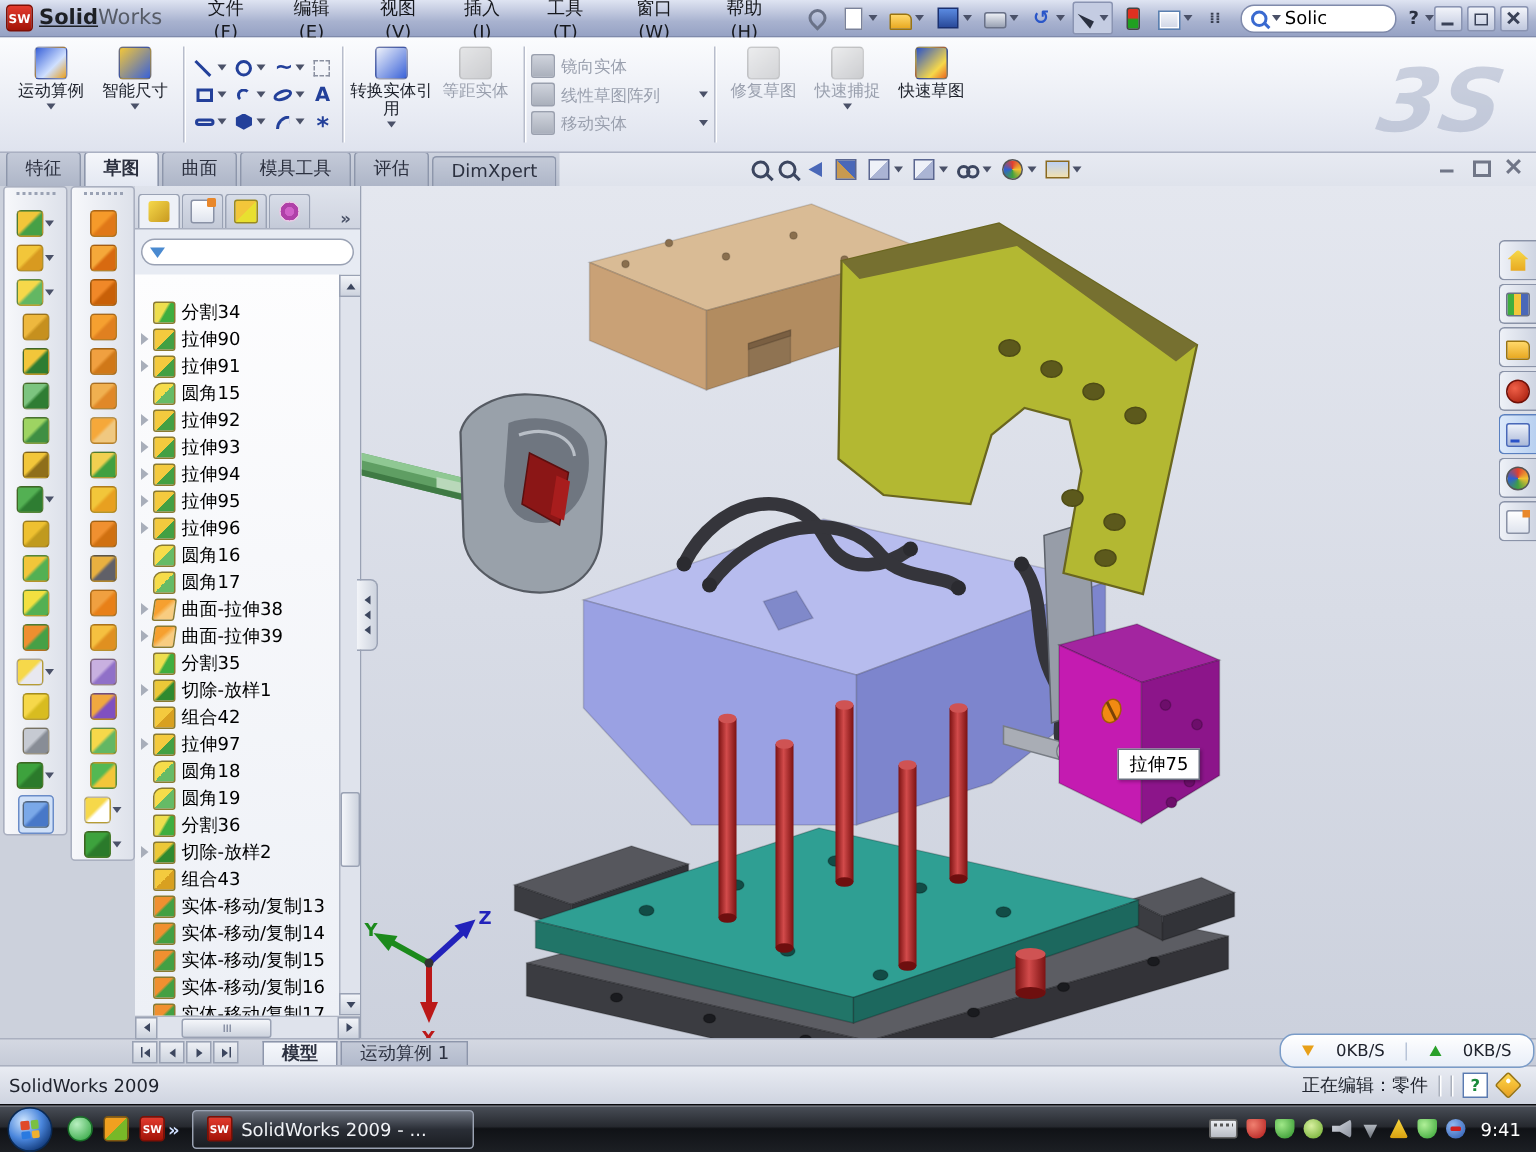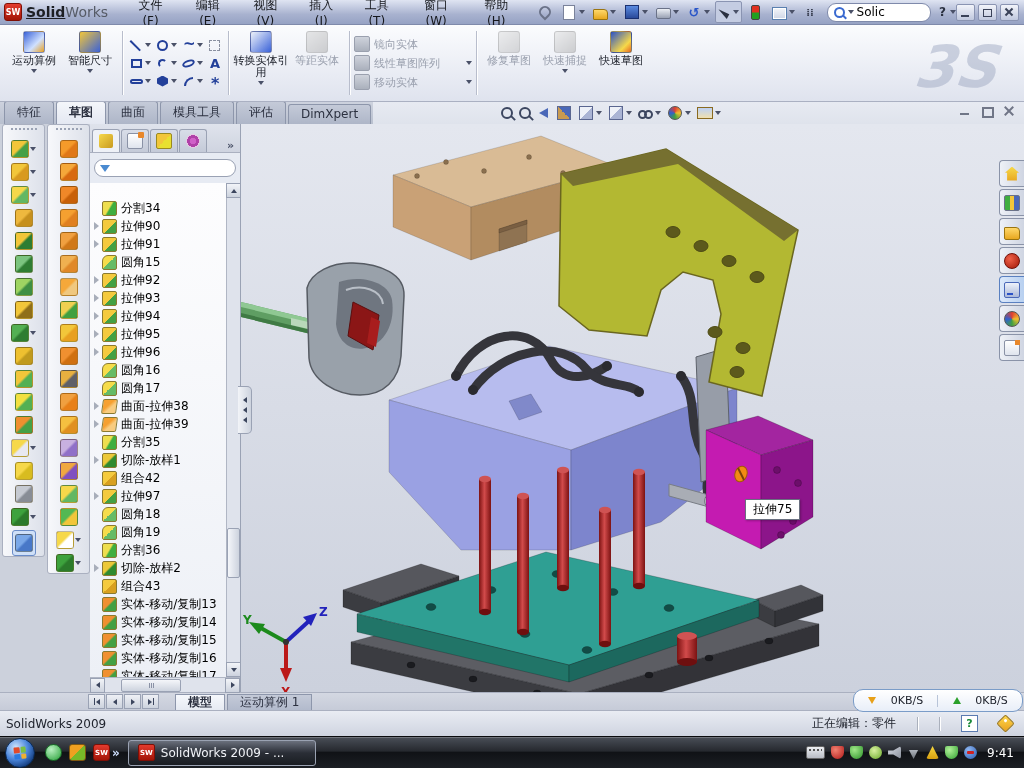--- a/index.html
+++ b/index.html
@@ -181,21 +181,21 @@
   #md-tooltip{position:absolute;left:504px;top:375px;background:#fff;border:1px solid #6a7080;padding:1px 7px;color:#000;z-index:6;box-shadow:1px 1px 2px rgba(0,0,0,.25);}
   
   #sheetrow{height:17px;flex:none;background:linear-gradient(#d4d8e2,#c6cbd8);display:flex;align-items:center;border-top:1px solid #aab0c0;}
   #sheetnav{display:flex;margin-left:88px;gap:1px;}
   .snav{width:15px;height:13px;background:linear-gradient(#eef0f5,#cdd3de);border:1px solid #9aa2b4;display:flex;align-items:center;justify-content:center;gap:1px;}
   .snav b{display:block;width:1px;height:7px;background:#3c465e;}
   .stab{padding:0 12px;height:15px;display:flex;align-items:center;border:1px solid #8d96ab;border-bottom:none;background:linear-gradient(#c4cad8,#b2bacc);margin-left:2px;color:#2c3140;}
   .stab.active{background:linear-gradient(#f6f8fc,#e6eaf2);font-weight:bold;margin-left:16px;}
   
   #statusbar{height:25px;flex:none;background:linear-gradient(#e9ecf3,#cfd4e0);border-top:1px solid #aab0c0;display:flex;align-items:center;padding:0 6px;color:#20242e;}
-  #sb-right{margin-left:auto;display:flex;align-items:center;gap:21px;justify-content:flex-end;}
+  #sb-right{margin-left:auto;display:flex;align-items:center;gap:7px;justify-content:flex-end;}
   .sb-sep{width:1px;height:14px;background:#aab0bc;box-shadow:1px 0 0 #fff;}
   #sb-help{width:15px;height:15px;border:1px solid #5a7ab0;background:#fff;color:#1a8a3a;font-weight:bold;font-size:11px;display:flex;align-items:center;justify-content:center;}
   #sb-tag{width:11px;height:11px;background:linear-gradient(135deg,#ffd84a,#e8a020);border:1px solid #9a7410;border-radius:2px;transform:rotate(45deg);margin-right:6px;position:relative;}
   #sb-tag::after{content:"";position:absolute;left:2px;top:2px;width:3px;height:3px;border-radius:50%;background:#fff;}
   
   #netwidget{position:absolute;left:853px;top:689px;width:168px;height:21px;z-index:40;background:linear-gradient(#ffffff,#e8eef8);
     border:1px solid #7a9cc8;border-radius:10px;display:flex;align-items:center;justify-content:space-evenly;font-size:11px;color:#20242e;}
   .arr{width:0;height:0;}
   .arr-dn{border-left:4px solid transparent;border-right:4px solid transparent;border-top:7px solid #e8a018;}
   .arr-up{border-left:4px solid transparent;border-right:4px solid transparent;border-bottom:7px solid #2aa02a;}

